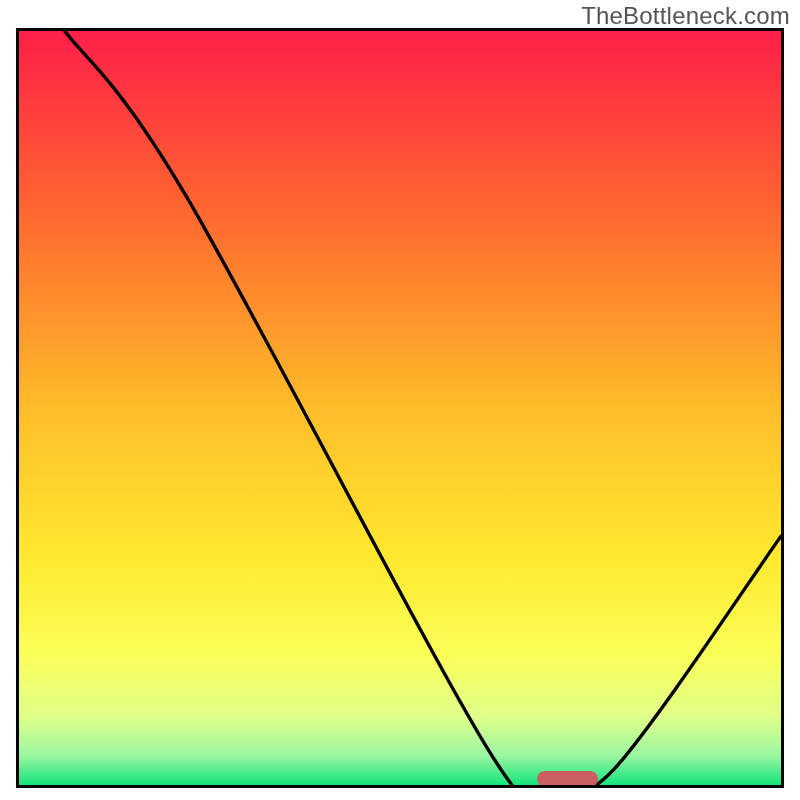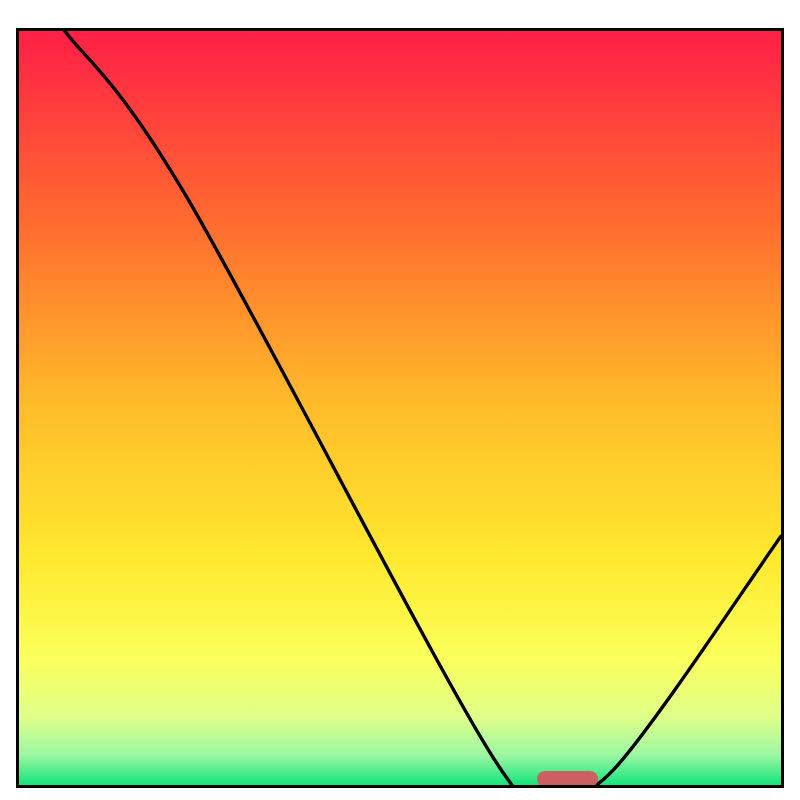--- a/index.html
+++ b/index.html
@@ -58,20 +58,21 @@
     height: 16px;
     border-radius: 10px;
     z-index: 30;
   }
 </style>
 </head>
 <body>
 
 <div class="stage">
 
+  <div class="watermark">TheBottleneck.com</div>
 
   <div class="plot-outer">
 
     <svg class="gradient-fill" viewBox="0 0 762 754" preserveAspectRatio="none">
       <defs>
         <linearGradient id="bgGrad" x1="0" y1="0" x2="0" y2="1">
             <stop offset="0%" stop-color="#ff1f47"></stop>
             <stop offset="25%" stop-color="#ff6a2f"></stop>
             <stop offset="50%" stop-color="#ffbd2a"></stop>
             <stop offset="70%" stop-color="#ffe92f"></stop>

